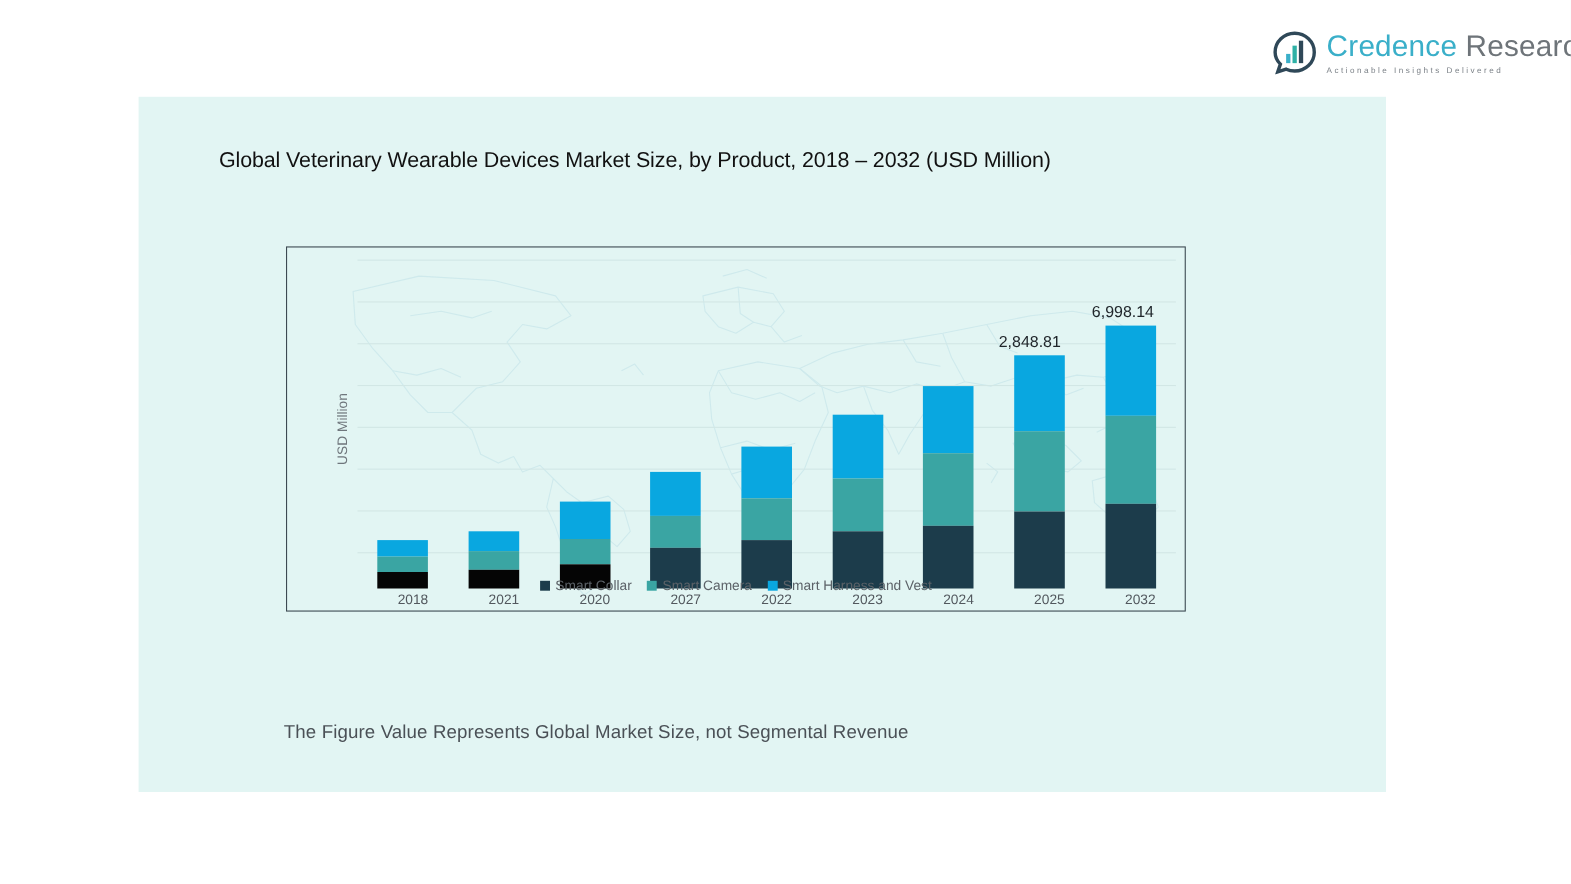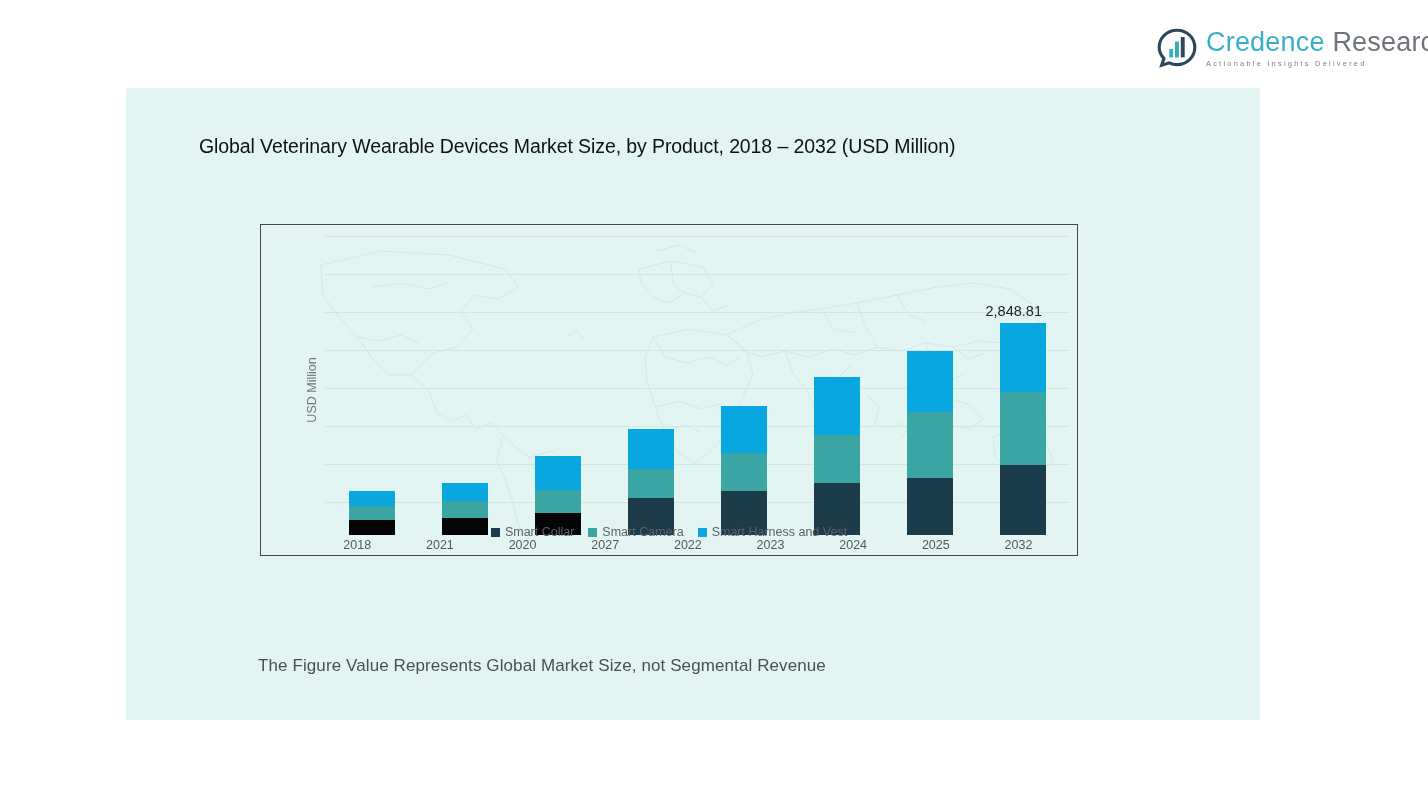--- a/index.html
+++ b/index.html
@@ -66,21 +66,21 @@
   .seg{width:100%;display:block;}
   .bar-total-label{
     position:absolute;left:50%;transform:translateX(-50%);
     font-size:14.5px;color:#20262b;white-space:nowrap;
   }
 
   .xaxis{
     position:absolute;left:0;right:0;bottom:0;height:20px;
     display:flex;align-items:center;justify-content:space-around;
   }
-  .xtick{width:46px;text-align:left;font-size:12.5px;color:#52585e;}
+  .xtick{width:46px;text-align:right;font-size:12.5px;color:#52585e;}
 
   
   .legend{
     position:absolute;left:0;right:0;bottom:16px;
     display:flex;align-items:center;justify-content:center;gap:14px;
   }
   .legend-item{display:flex;align-items:center;gap:5px;margin-top:35px;}
   .legend-swatch{width:9px;height:9px;display:block;}
   .legend-label{font-size:12.5px;color:#5c6268;white-space:nowrap;}
 </style>
@@ -235,20 +235,28 @@
 
           <div class="bar-group">
             <span class="bar-total-label" style="bottom:216px;left:-14px;transform:none;">2,848.81</span>
             <div class="bar">
               <span class="seg" style="height:70px;background:#1C3C4B"></span>
               <span class="seg" style="height:73px;background:#3AA5A3"></span>
               <span class="seg" style="height:69px;background:#09A7E0"></span>
             </div>
           </div>
 
+          <div class="bar-group">
+            <span class="bar-total-label" style="bottom:243px;left:-12px;transform:none;">6,998.14</span>
+            <div class="bar">
+              <span class="seg" style="height:77px;background:#1C3C4B"></span>
+              <span class="seg" style="height:80px;background:#3AA5A3"></span>
+              <span class="seg" style="height:82px;background:#09A7E0"></span>
+            </div>
+          </div>
 
         </div>
 
         <div class="xaxis">
           <span class="xtick">2018</span>
           <span class="xtick">2021</span>
           <span class="xtick">2020</span>
           <span class="xtick">2027</span>
           <span class="xtick">2022</span>
           <span class="xtick">2023</span>

